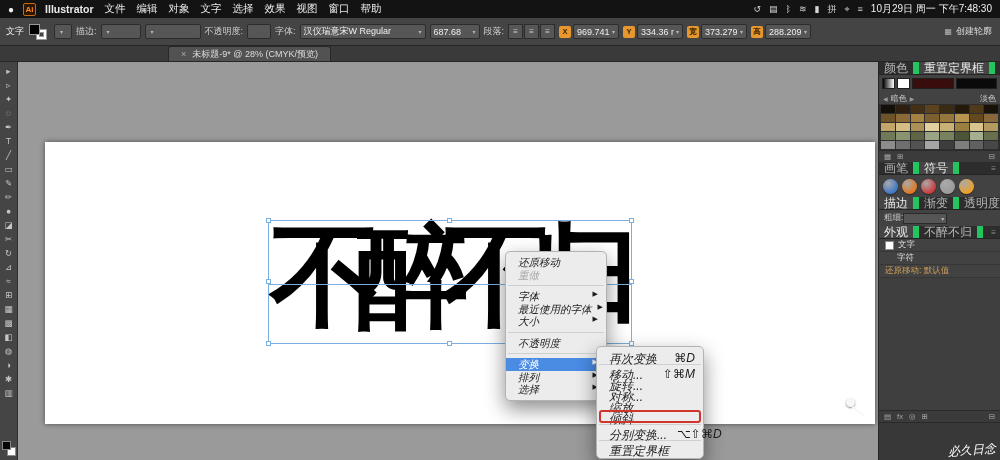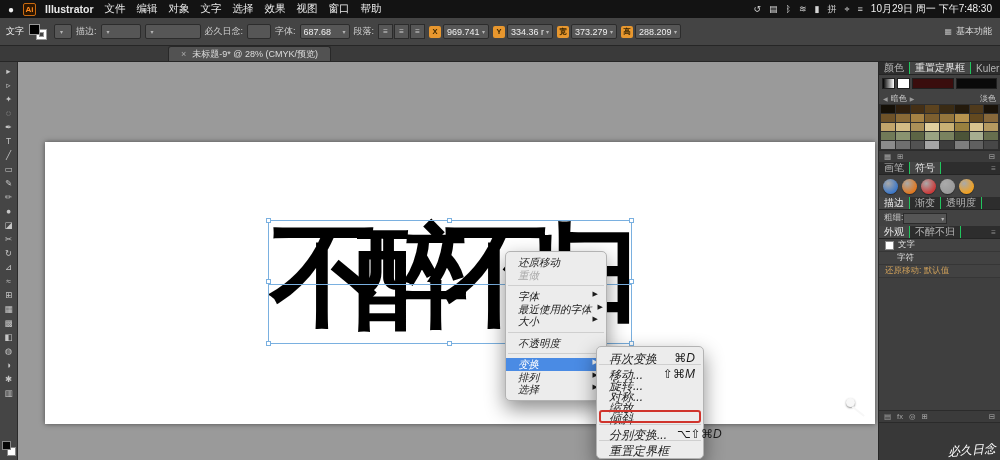--- a/index.html
+++ b/index.html
@@ -59,21 +59,21 @@
   .h{position:absolute;width:5px;height:5px;background:#fff;border:1px solid var(--selection);}
   .h.nw{left:-3px;top:-3px;}.h.n{left:calc(50% - 3px);top:-3px;}.h.ne{right:-3px;top:-3px;}
   .h.w{left:-3px;top:calc(50% - 3px);}.h.e{right:-3px;top:calc(50% - 3px);}
   .h.sw{left:-3px;bottom:-3px;}.h.s{left:calc(50% - 3px);bottom:-3px;}.h.se{right:-3px;bottom:-3px;}
   #cursor-artifact{position:absolute;left:828px;top:336px;width:9px;height:9px;border-radius:50%;background:#f7f7f7;box-shadow:0 1px 2px rgba(0,0,0,.45);z-index:4;}
   #cursor-artifact::after{content:"";position:absolute;left:7px;top:8px;width:15px;height:2px;background:#f7f7f7;transform:rotate(38deg);transform-origin:0 0;}
 
   
   #rightpanel{width:122px;background:#3f3f3f;border-left:1px solid #262626;display:flex;flex-direction:column;flex:none;position:relative;font-size:8.5px;color:#ccc;}
   .ptabs{height:13px;display:flex;align-items:stretch;background:#2d2d2d;border-bottom:1px solid #242424;flex:none;}
-  .ptab{padding:0 5px;display:flex;align-items:center;border-right:1px solid #22c55e;color:#b5b5b5;white-space:nowrap;font-size:10px;}
+  .ptab{padding:0 5px;display:flex;align-items:center;border-right:6px solid #22c55e;color:#b5b5b5;white-space:nowrap;font-size:12px;}
   .ptab.active{background:#454545;color:#e8e8e8;}
   .pmenu{margin-left:auto;padding:0 4px;display:flex;align-items:center;color:#909090;font-size:8px;}
   .swrow{height:17px;display:flex;align-items:center;gap:2px;padding:2px 3px;background:#424242;flex:none;}
   .sw-grad{width:13px;height:11px;background:linear-gradient(90deg,#000,#fff);border:1px solid #1f1f1f;}
   .sw-white{width:13px;height:11px;background:#fff;border:1px solid #1f1f1f;}
   .sw-wide{flex:1;height:11px;border:1px solid #1f1f1f;}
   .sw-wide.maroon{background:#3a0d0d;}
   .sw-wide.black{background:#0a0a0a;}
   .subrow{height:12px;display:flex;align-items:center;gap:3px;padding:0 4px;background:#424242;flex:none;font-size:8px;}
   .subrow .right{margin-left:auto;}
@@ -155,26 +155,30 @@
     <div class="cb-select w18">
         <span class="arr">▾</span>
       </div>
     <span class="cb-label">描边:</span>
     <div class="cb-select w40">
         <span class="arr">▾</span>
       </div>
     <div class="cb-select w56">
         <span class="arr">▾</span>
       </div>
-    <span class="cb-label">必久日念:</span>
+    <span class="cb-label">不透明度:</span>
     <div class="cb-select w42">
         <span class="val">100%</span>
         <span class="arr">▾</span>
       </div>
     <span class="cb-label">字体:</span>
+    <div class="cb-select w126">
+        <span class="val">汉仪瑞意宋W Regular</span>
+        <span class="arr">▾</span>
+      </div>
     <div class="cb-select w50">
         <span class="val">687.68</span>
         <span class="arr">▾</span>
       </div>
     <span class="cb-label">段落:</span>
     <div id="align-group">
         <div class="align-btn">≡</div>
         <div class="align-btn">≡</div>
         <div class="align-btn">≡</div>
       </div>
@@ -201,21 +205,21 @@
     </div>
     <div class="cb-field">
       <span class="tag">高</span>
       <div class="cb-select w46">
           <span class="val">288.209</span>
           <span class="arr">▾</span>
         </div>
     </div>
     <div class="workspace">
       <span class="ws-ic">▦</span>
-      <span>基本功能</span>
+      <span>创建轮廓</span>
     </div>
   </div>
 
   <div id="tabbar">
     <div class="doc-tab">
       <span class="tab-close">×</span>
       <span class="tab-title">未标题-9* @ 28% (CMYK/预览)</span>
     </div>
   </div>
 

